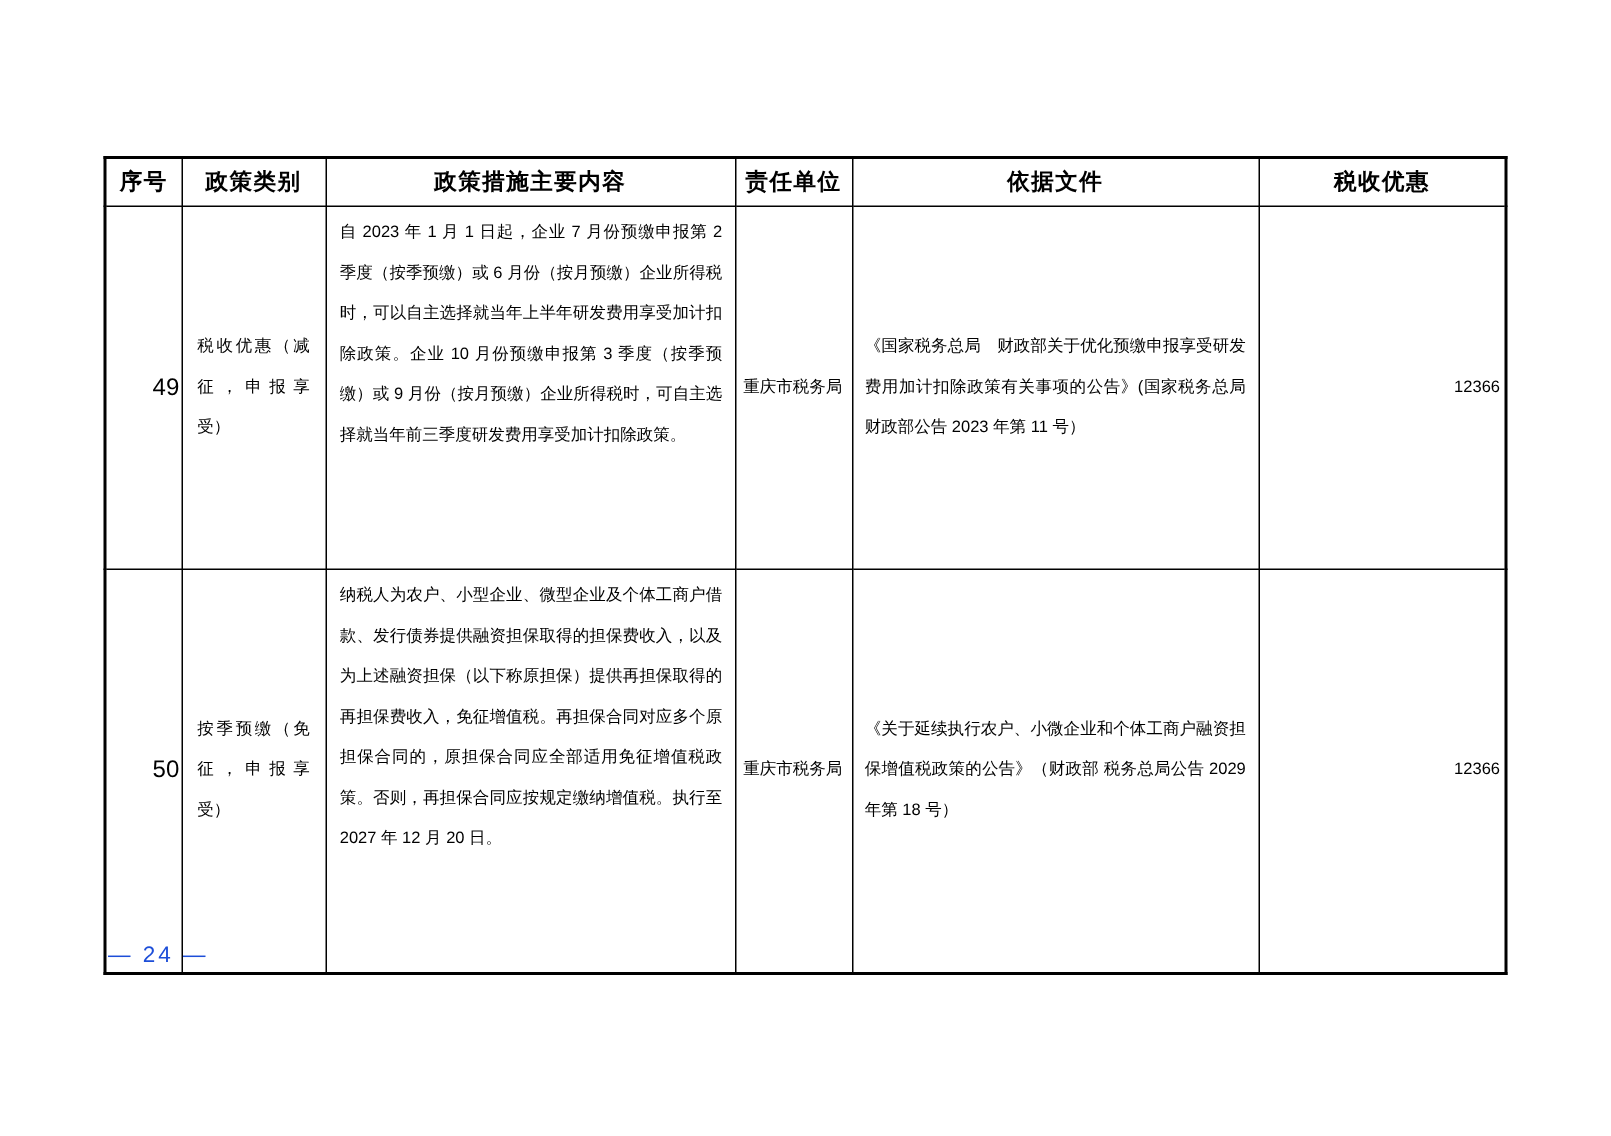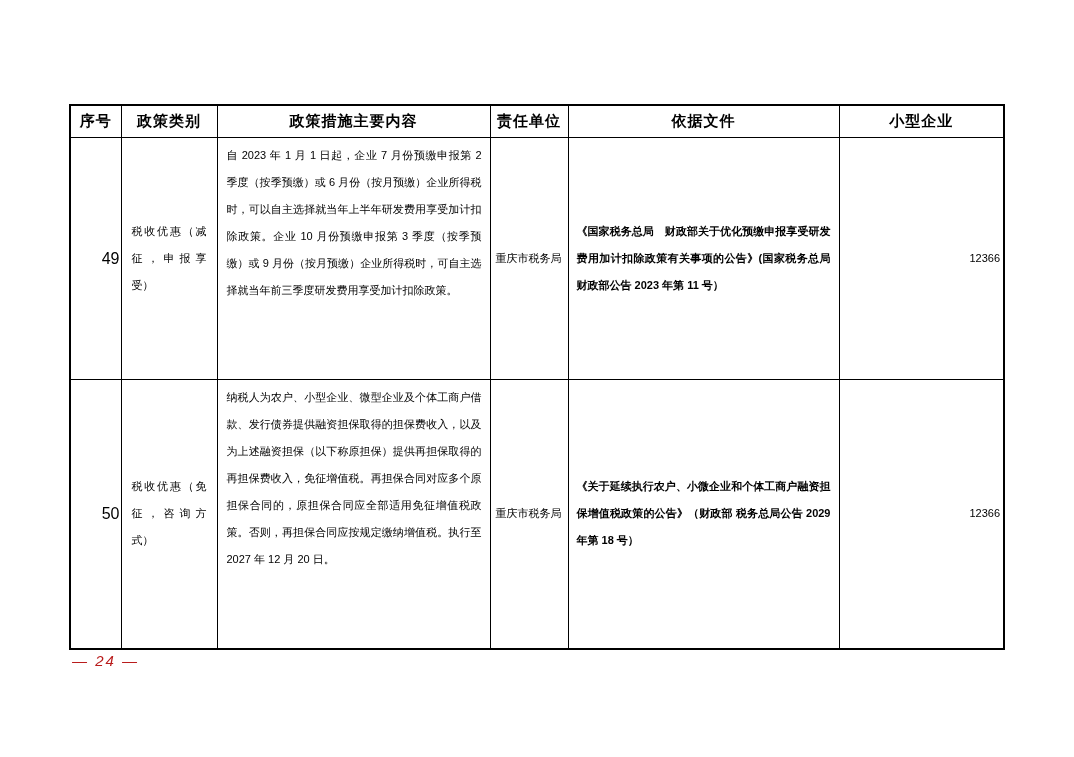--- a/index.html
+++ b/index.html
@@ -65,35 +65,33 @@
   }
   td.cell-unit {
     padding: 16px 5px;
     text-align: justify;
     text-justify: inter-ideograph;
   }
   td.cell-basis {
     padding: 0 8px;
     text-align: justify;
     text-justify: inter-ideograph;
-    font-weight: bold;
   }
   td.cell-consult {
     padding: 0 3px;
     text-align: right;
   }
   .page-number {
     position: absolute;
     left: 72px;
-    top: 652px;
+    top: 628px;
     font-size: 15px;
     letter-spacing: 2px;
-    color: #b91c1c;
+    color: #1d4ed8;
     white-space: nowrap;
-    font-style: italic;
   }
 </style>
 </head>
 <body>
 
 <div class="page">
 
   <table class="policy-table">
     <colgroup>
       <col style="width:51px">
@@ -103,35 +101,35 @@
       <col style="width:271px">
       <col style="width:165px">
     </colgroup>
     <thead>
       <tr class="header-row">
         <th>序号</th>
         <th>政策类别</th>
         <th>政策措施主要内容</th>
         <th>责任单位</th>
         <th>依据文件</th>
-        <th>小型企业</th>
+        <th>税收优惠</th>
       </tr>
     </thead>
     <tbody>
       <tr class="row-a">
         <td class="cell-no">49</td>
         <td class="cell-category">税收优惠（减征，申报享受）</td>
         <td class="cell-content">自 2023 年 1 月 1 日起，企业 7 月份预缴申报第 2 季度（按季预缴）或 6 月份（按月预缴）企业所得税时，可以自主选择就当年上半年研发费用享受加计扣除政策。企业 10 月份预缴申报第 3 季度（按季预缴）或 9 月份（按月预缴）企业所得税时，可自主选择就当年前三季度研发费用享受加计扣除政策。</td>
         <td class="cell-unit">重庆市税务局</td>
         <td class="cell-basis">《国家税务总局　财政部关于优化预缴申报享受研发费用加计扣除政策有关事项的公告》(国家税务总局　财政部公告 2023 年第 11 号）</td>
         <td class="cell-consult">12366</td>
       </tr>
       <tr class="row-b">
         <td class="cell-no">50</td>
-        <td class="cell-category">税收优惠（免征，咨询方式）</td>
+        <td class="cell-category">按季预缴（免征，申报享受）</td>
         <td class="cell-content">纳税人为农户、小型企业、微型企业及个体工商户借款、发行债券提供融资担保取得的担保费收入，以及为上述融资担保（以下称原担保）提供再担保取得的再担保费收入，免征增值税。再担保合同对应多个原担保合同的，原担保合同应全部适用免征增值税政策。否则，再担保合同应按规定缴纳增值税。执行至 2027 年 12 月 20 日。</td>
         <td class="cell-unit">重庆市税务局</td>
         <td class="cell-basis">《关于延续执行农户、小微企业和个体工商户融资担保增值税政策的公告》（财政部 税务总局公告 2029 年第 18 号）</td>
         <td class="cell-consult">12366</td>
       </tr>
     </tbody>
   </table>
 
   <div class="page-number">— 24 —</div>
 

